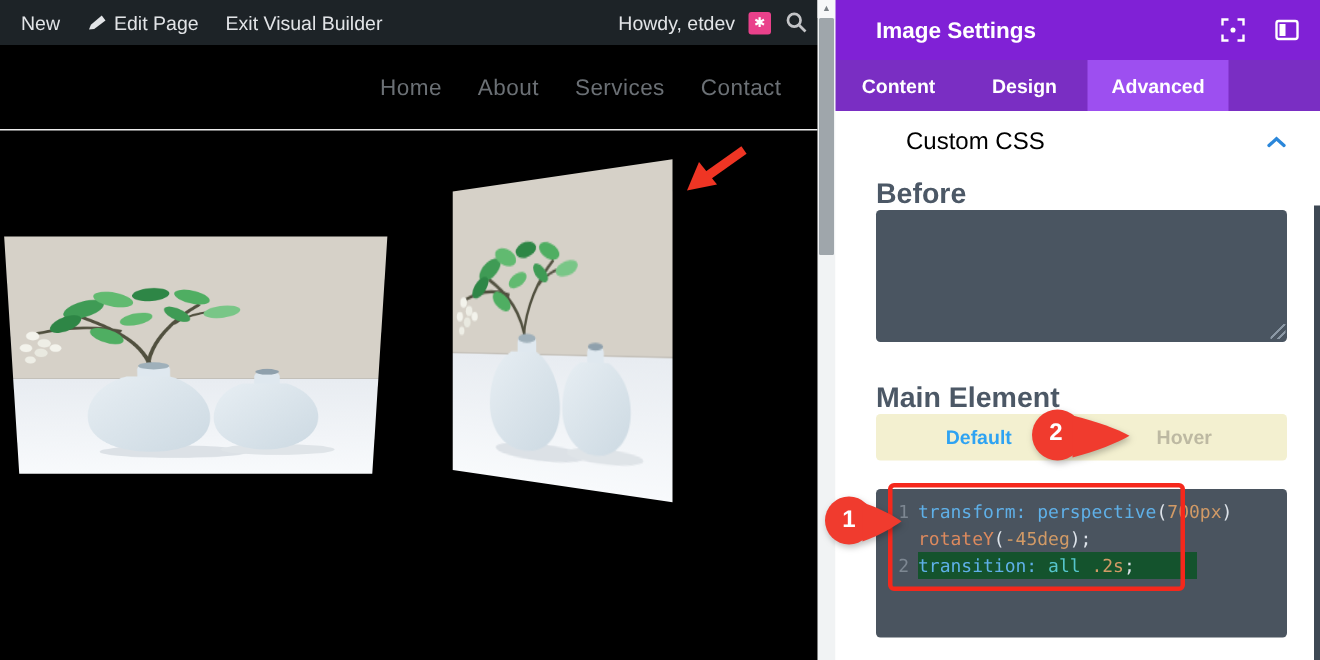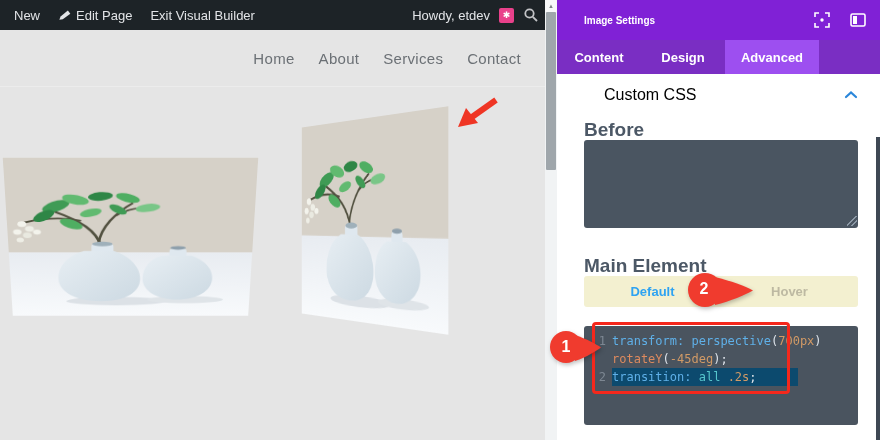--- a/index.html
+++ b/index.html
@@ -15,21 +15,21 @@
   .avatar{width:15px;height:15px;background:#e9418b;border-radius:2px;display:flex;
     align-items:center;justify-content:center;color:#fff;font-size:9px;line-height:1;}
 
   
   .v-scroll{position:absolute;left:545px;top:0;width:12px;height:440px;background:#f1f3f4;}
   .v-scroll .btn-up{position:absolute;top:0;left:0;width:12px;height:12px;background:#f7f8f9;
     display:flex;align-items:center;justify-content:center;font-size:6px;color:#7a8085;}
   .v-scroll .thumb{position:absolute;top:12px;left:1px;width:10px;height:158px;background:#9fa6ab;border-radius:1px;}
 
   
-  .page{position:absolute;left:0;top:30px;width:545px;height:410px;background:#e5e5e5;}
+  .page{position:absolute;left:0;top:30px;width:545px;height:410px;background:#000000;}
   .nav-band{position:absolute;left:0;top:0;width:100%;height:57px;border-bottom:1px solid #ececec;
     display:flex;align-items:center;justify-content:flex-end;gap:24px;padding-right:24px;box-sizing:border-box;}
   .nav-link{font-size:15px;color:#6b7075;letter-spacing:.3px;cursor:pointer;}
 
   .photo-wrap{position:absolute;}
   .photo-wrap.left{left:8px;top:126px;width:245px;height:168px;transform:perspective(700px) rotateX(-20deg);}
   .photo-wrap.right{left:265px;top:88px;width:205px;height:205px;transform:perspective(700px) rotateY(-45deg);}
   .photo{width:100%;height:100%;}
   .photo svg{width:100%;height:100%;display:block;}
 
@@ -41,21 +41,21 @@
     justify-content:center;color:#fff;font-size:16px;font-weight:bold;}
   .pin1{left:549px;top:330px;}
   .pin2{left:687px;top:272px;}
   .red-rect{position:absolute;left:592px;top:322px;width:192px;height:66px;border:3px solid #f5281c;
     border-radius:4px;z-index:35;}
 
   
   .panel{position:absolute;left:557px;top:0;width:323px;height:440px;background:#fff;}
   .panel-header{position:absolute;left:0;top:0;width:100%;height:40px;background:#8021d6;
     display:flex;align-items:center;justify-content:space-between;box-sizing:border-box;padding:0 14px 0 27px;}
-  .panel-title{color:#fff;font-weight:bold;font-size:10px;}
+  .panel-title{color:#fff;font-weight:bold;font-size:15px;}
   .header-icons{display:flex;align-items:center;gap:20px;}
   .hicon{width:16px;height:16px;cursor:pointer;}
   .panel-tabs{position:absolute;left:0;top:40px;width:100%;height:34px;background:#7a2ec3;
     display:flex;box-sizing:border-box;}
   .ptab{width:84px;display:flex;align-items:center;justify-content:center;color:#fff;
     font-size:13px;font-weight:bold;cursor:pointer;}
   .ptab.active{width:94px;background:#9d4ff0;}
 
   .section-head{position:absolute;left:27px;top:86px;width:274px;display:flex;
     align-items:center;justify-content:space-between;}
@@ -74,21 +74,21 @@
     font-weight:bold;cursor:pointer;}
   .toggle-opt.default{color:#2ea3f2;}
   .toggle-opt.hover{color:#bdb9a2;}
 
   .code-editor{position:absolute;left:27px;top:326px;width:274px;height:99px;background:#4a545f;
     border-radius:3px;padding-top:6px;box-sizing:border-box;overflow:hidden;
     font-family:"DejaVu Sans Mono","Liberation Mono",monospace;font-size:12px;line-height:18px;}
   .cl{display:flex;white-space:pre;}
   .ln{width:22px;text-align:right;padding-right:6px;color:#7d8792;flex:0 0 22px;}
   .ct{color:#dde3ea;}
-  .cl.active .ct{background:#0c4a6e;min-width:186px;}
+  .cl.active .ct{background:#14532d;min-width:186px;}
   .c-blue{color:#5fb0e8;}
   .c-cyan{color:#56c5cc;}
   .c-orange{color:#d19a66;}
   .c-func{color:#dd8a5e;}
   .c-plain{color:#dde3ea;}
 
   .panel-scroll{position:absolute;right:0;top:137px;width:4px;height:303px;background:#3e4854;}
 </style>
 </head>
 <body>

